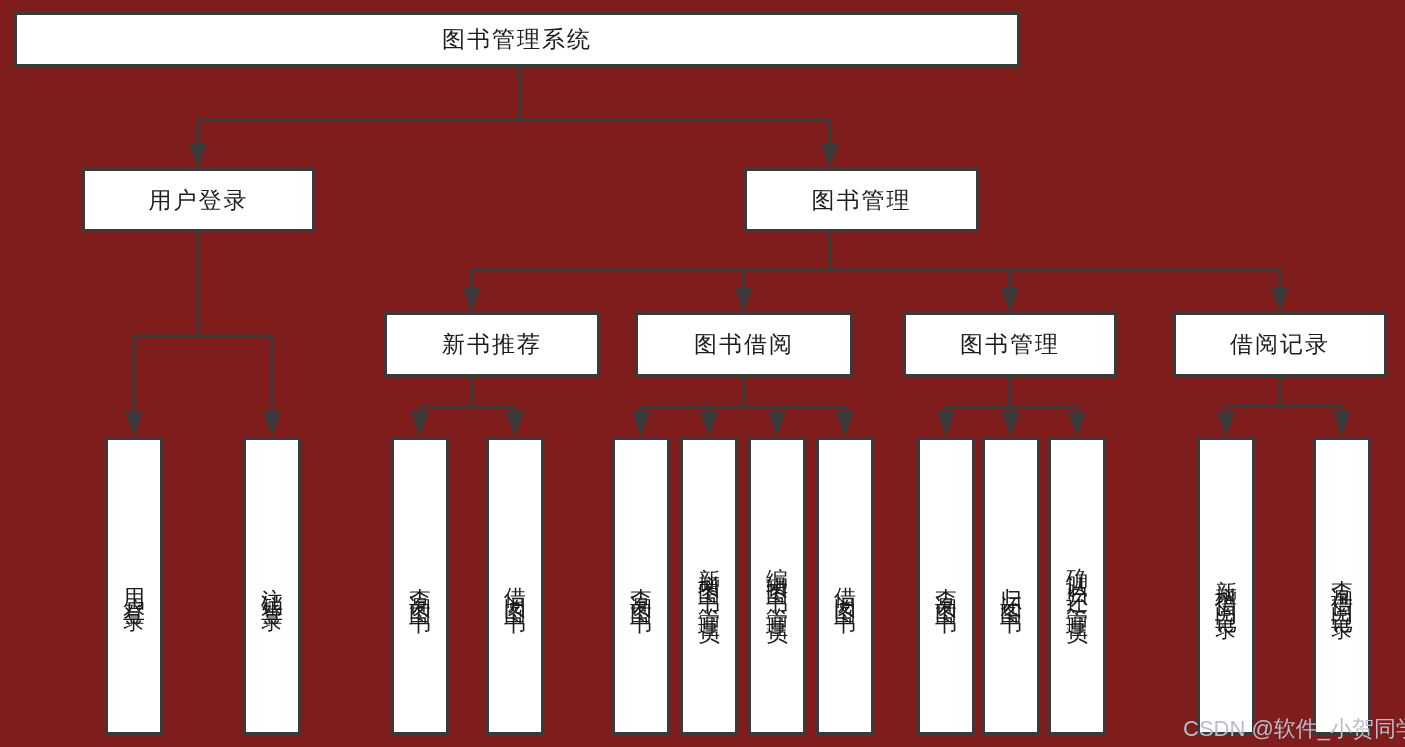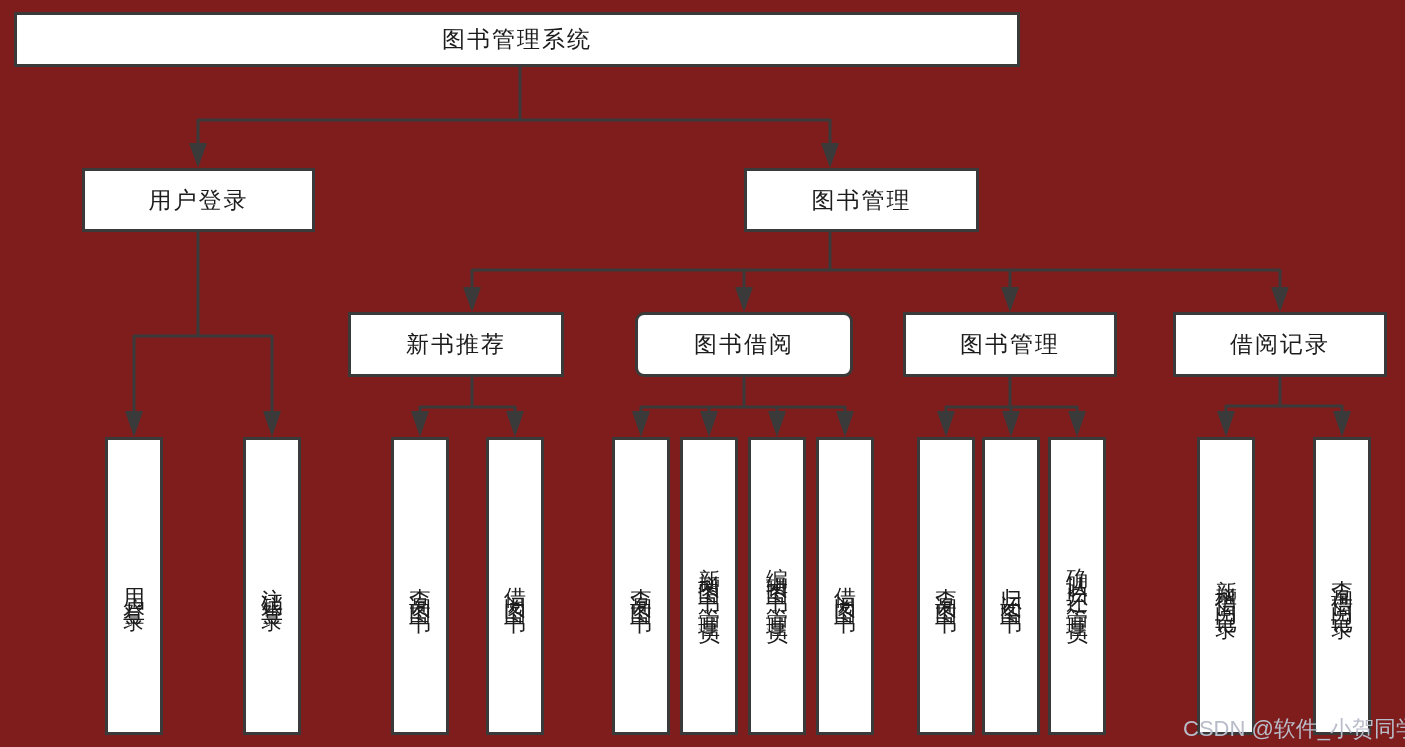--- a/index.html
+++ b/index.html
@@ -117,22 +117,22 @@
     <polygon points="1217,411 1235,411 1226,437" stroke="none"></polygon>
     <line x1="1342" y1="405" x2="1342" y2="414"></line>
     <polygon points="1333,411 1351,411 1342,437" stroke="none"></polygon>
   </svg>
 
   <div class="hbox" style="left:14px;top:12px;width:1006px;height:55px;">图书管理系统</div>
 
   <div class="hbox" style="left:82px;top:168px;width:233px;height:64px;">用户登录</div>
   <div class="hbox" style="left:744px;top:168px;width:235px;height:64px;">图书管理</div>
 
-  <div class="hbox" style="left:348px;top:312px;width:216px;height:65px;">新书推荐</div>
-  <div class="hbox" style="left:635px;top:312px;width:218px;height:65px;border-radius:9px;">图书借阅</div>
+  <div class="hbox" style="left:384px;top:312px;width:216px;height:65px;">新书推荐</div>
+  <div class="hbox" style="left:635px;top:312px;width:218px;height:65px;">图书借阅</div>
   <div class="hbox" style="left:903px;top:312px;width:214px;height:65px;">图书管理</div>
   <div class="hbox" style="left:1173px;top:312px;width:214px;height:65px;">借阅记录</div>
 
   <div class="vbox" style="left:105px;">
     <span class="vtext">用户登录</span>
   </div>
   <div class="vbox" style="left:243px;">
     <span class="vtext">注销登录</span>
   </div>
 

